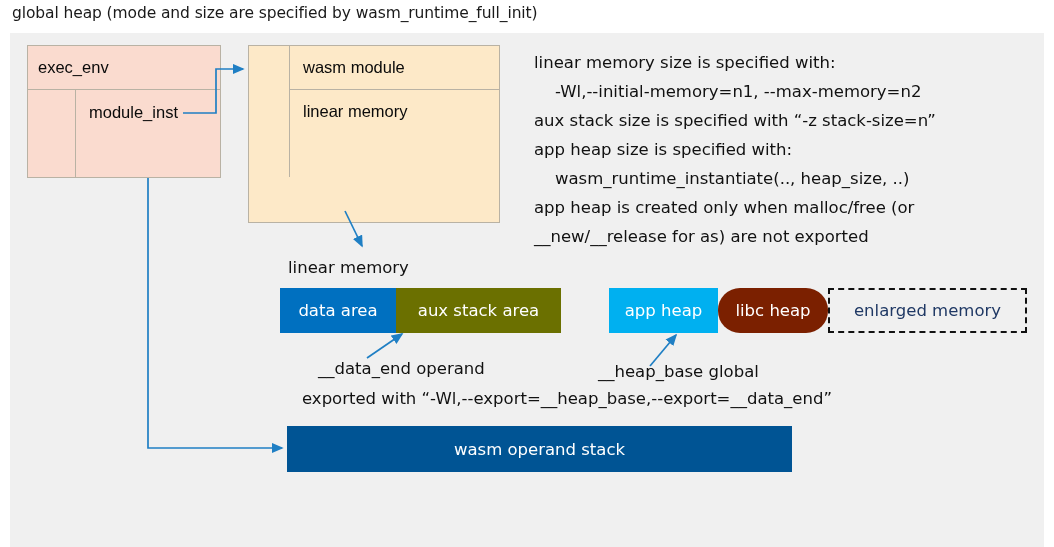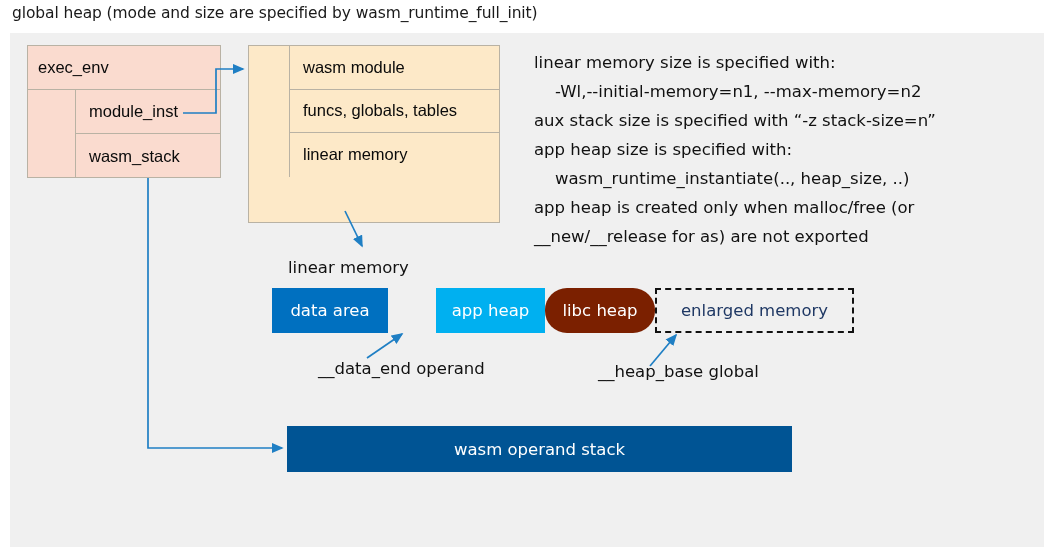--- a/index.html
+++ b/index.html
@@ -116,21 +116,21 @@
     position: absolute;
     font-size: 16.5px;
     color: #111111;
     white-space: nowrap;
   }
   #linear-memory-caption { left: 288px; top: 258px; }
 
   
   #memory-bar {
     position: absolute;
-    left: 272px; top: 288px;
+    left: 280px; top: 288px;
     height: 45px;
     display: flex;
   }
   .mem-seg {
     box-sizing: border-box;
     display: flex;
     align-items: center;
     justify-content: center;
     font-size: 16.5px;
     white-space: nowrap;
@@ -176,55 +176,55 @@
   <div class="canvas-bg" style="background: rgb(240, 240, 240);"></div>
 
   <div class="title">global heap (mode and size are specified by wasm_runtime_full_init)</div>
 
   <div class="struct-box" id="exec-env-box" style="background: rgb(250, 219, 207);">
     <div class="struct-head">exec_env</div>
     <div class="struct-body">
       <div class="struct-gutter"></div>
       <div class="struct-rows">
         <div class="struct-row">module_inst</div>
-        <div class="struct-row">wasm_stack</div>
       </div>
     </div>
   </div>
 
   <div class="struct-box" id="wasm-mi-box" style="background: rgb(253, 233, 200);">
     <div class="struct-body">
       <div class="struct-gutter"></div>
       <div class="struct-rows">
         <div class="struct-row">wasm module</div>
-        <div class="struct-row">funcs, globals, tables</div>
         <div class="struct-row">linear memory</div>
       </div>
     </div>
   </div>
 
   <div class="note-block" id="notes-right">linear memory size is specified with:
     -Wl,--initial-memory=n1, --max-memory=n2
 aux stack size is specified with “-z stack-size=n”
 app heap size is specified with:
     wasm_runtime_instantiate(.., heap_size, ..)
 app heap is created only when malloc/free (or
 __new/__release for as) are not exported</div>
 
   <div class="caption" id="linear-memory-caption">linear memory</div>
 
   <div id="memory-bar">
       <div class="mem-seg" style="width: 116px; background: rgb(0, 112, 192); color: rgb(255, 255, 255);">data area</div>
+      <div class="mem-seg" style="width: 165px; background: rgb(107, 112, 0); color: rgb(255, 255, 255);">aux stack area</div>
       <div class="mem-seg" style="width: 109px; background: rgb(0, 176, 240); color: rgb(255, 255, 255); margin-left: 48px;">app heap</div>
       <div class="mem-seg" style="width: 110px; background: rgb(123, 32, 0); color: rgb(255, 255, 255); border-radius: 22px;">libc heap</div>
       <div class="mem-seg dashed" style="width: 199px; background: rgb(240, 240, 240); color: rgb(31, 56, 100);">enlarged memory</div>
     </div>
 
   <div class="caption" id="ann-data-end">__data_end operand</div>
   <div class="caption" id="ann-heap-base">__heap_base global</div>
+  <div class="caption" id="ann-exported">exported with “-Wl,--export=__heap_base,--export=__data_end”</div>
 
   <div id="operand-stack-box" style="background: rgb(0, 84, 148);">
     <span>wasm operand stack</span>
   </div>
 
 
   <svg class="arrows" viewBox="0 0 1054 547">
     <defs>
       <marker id="ah" markerWidth="7" markerHeight="7" refX="6" refY="3.2" orient="auto">
         <path d="M0,0.2 L7,3.2 L0,6.2 z" fill="#1f7fc4"></path>

